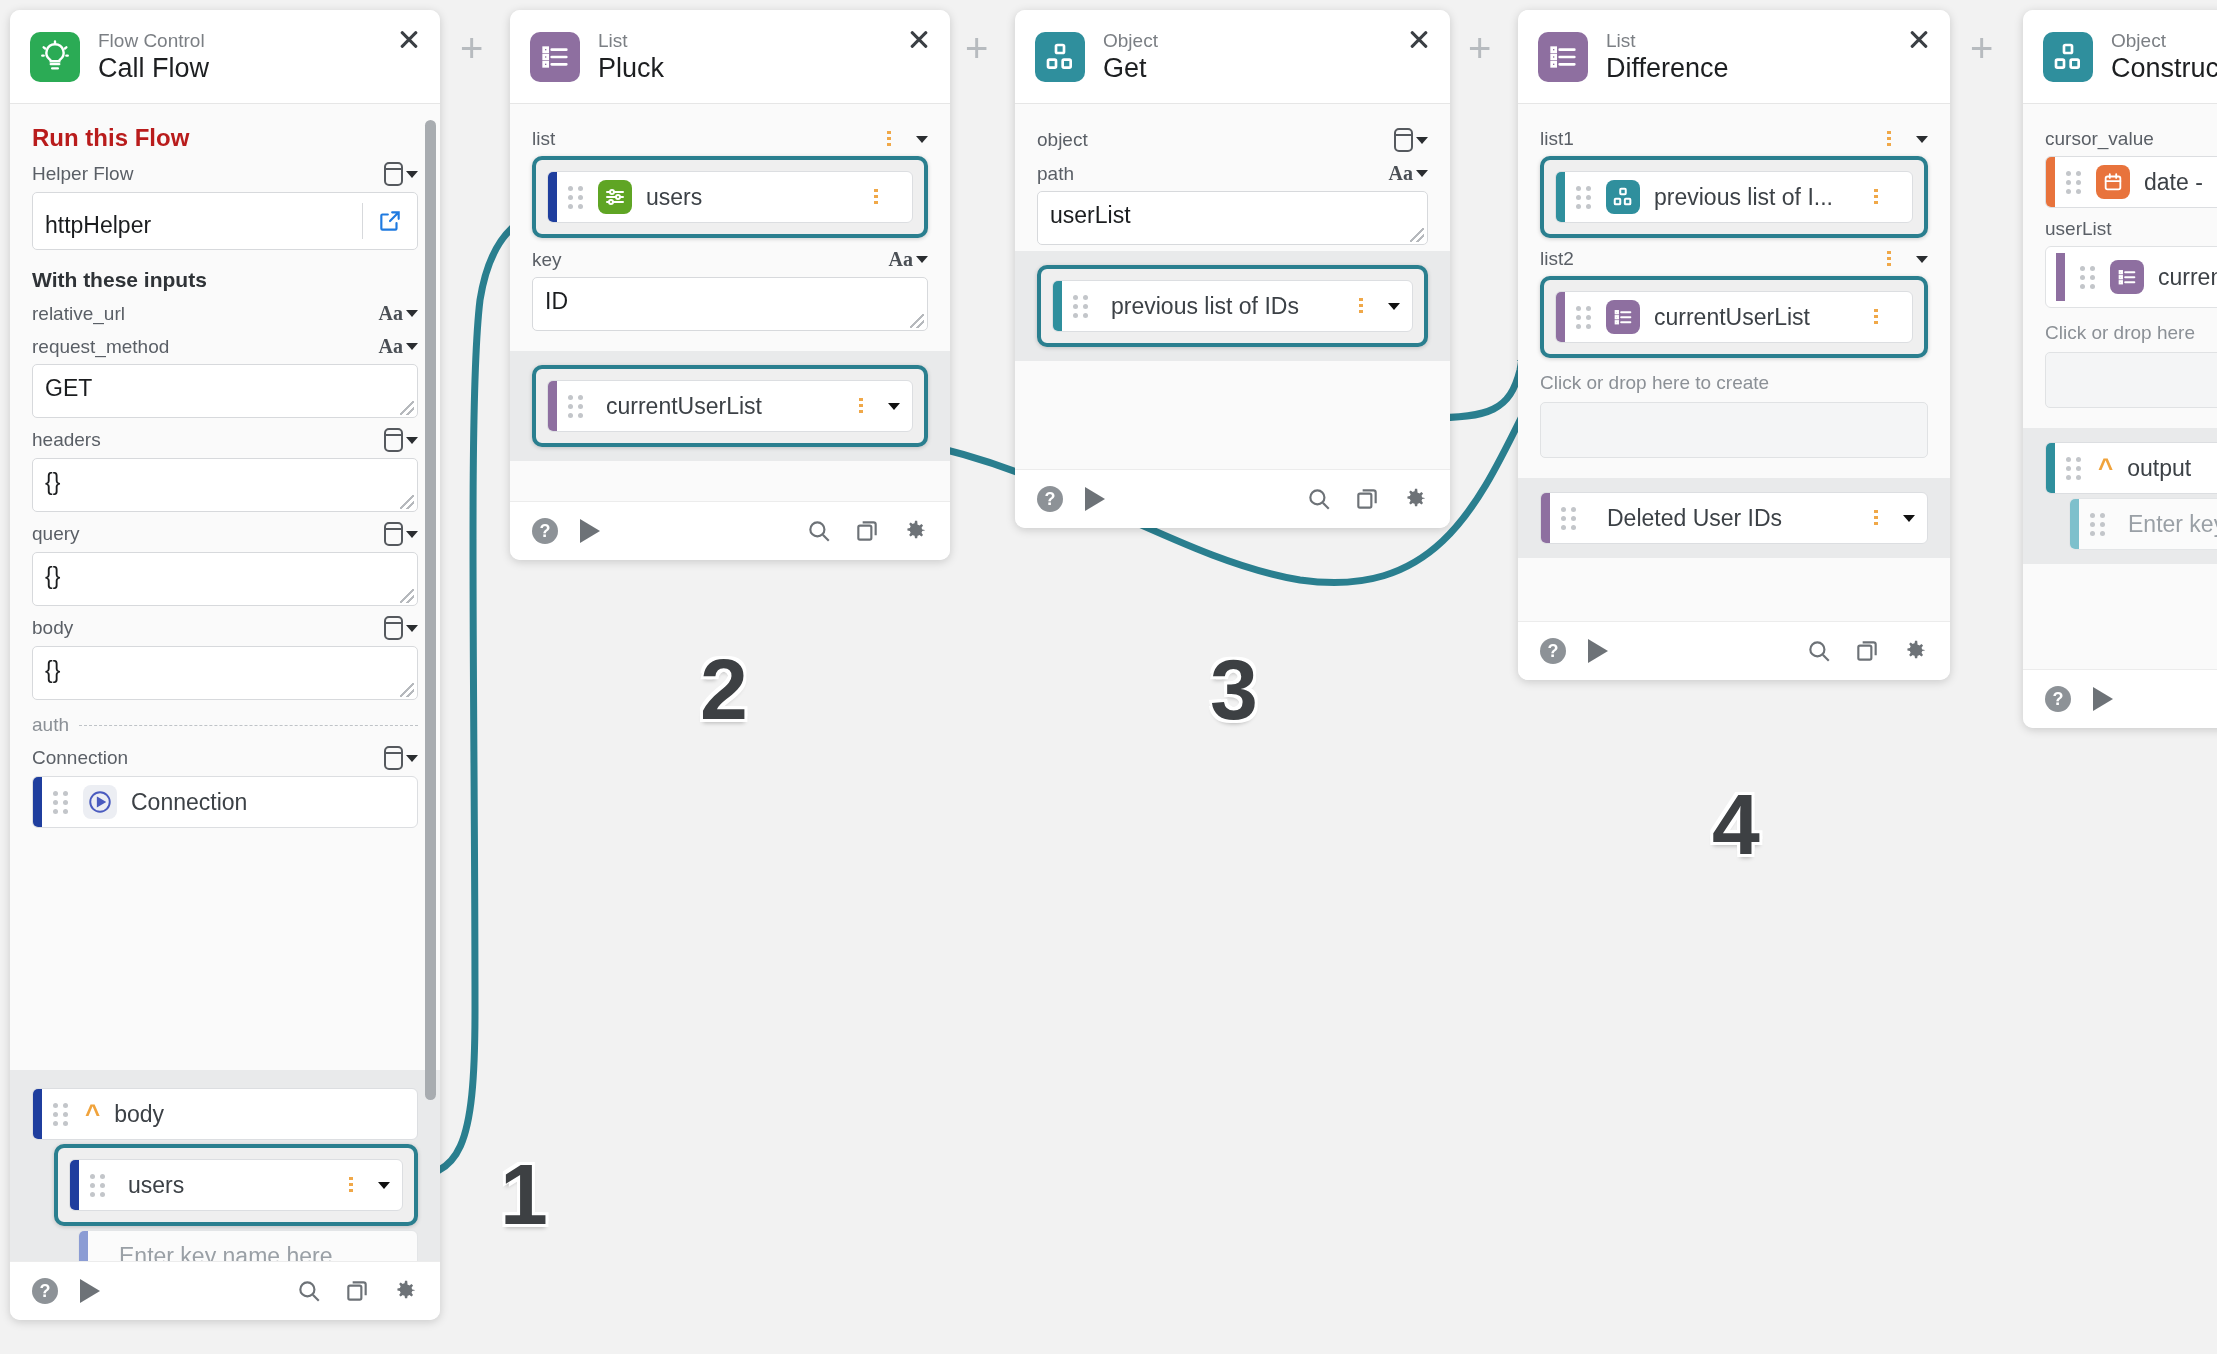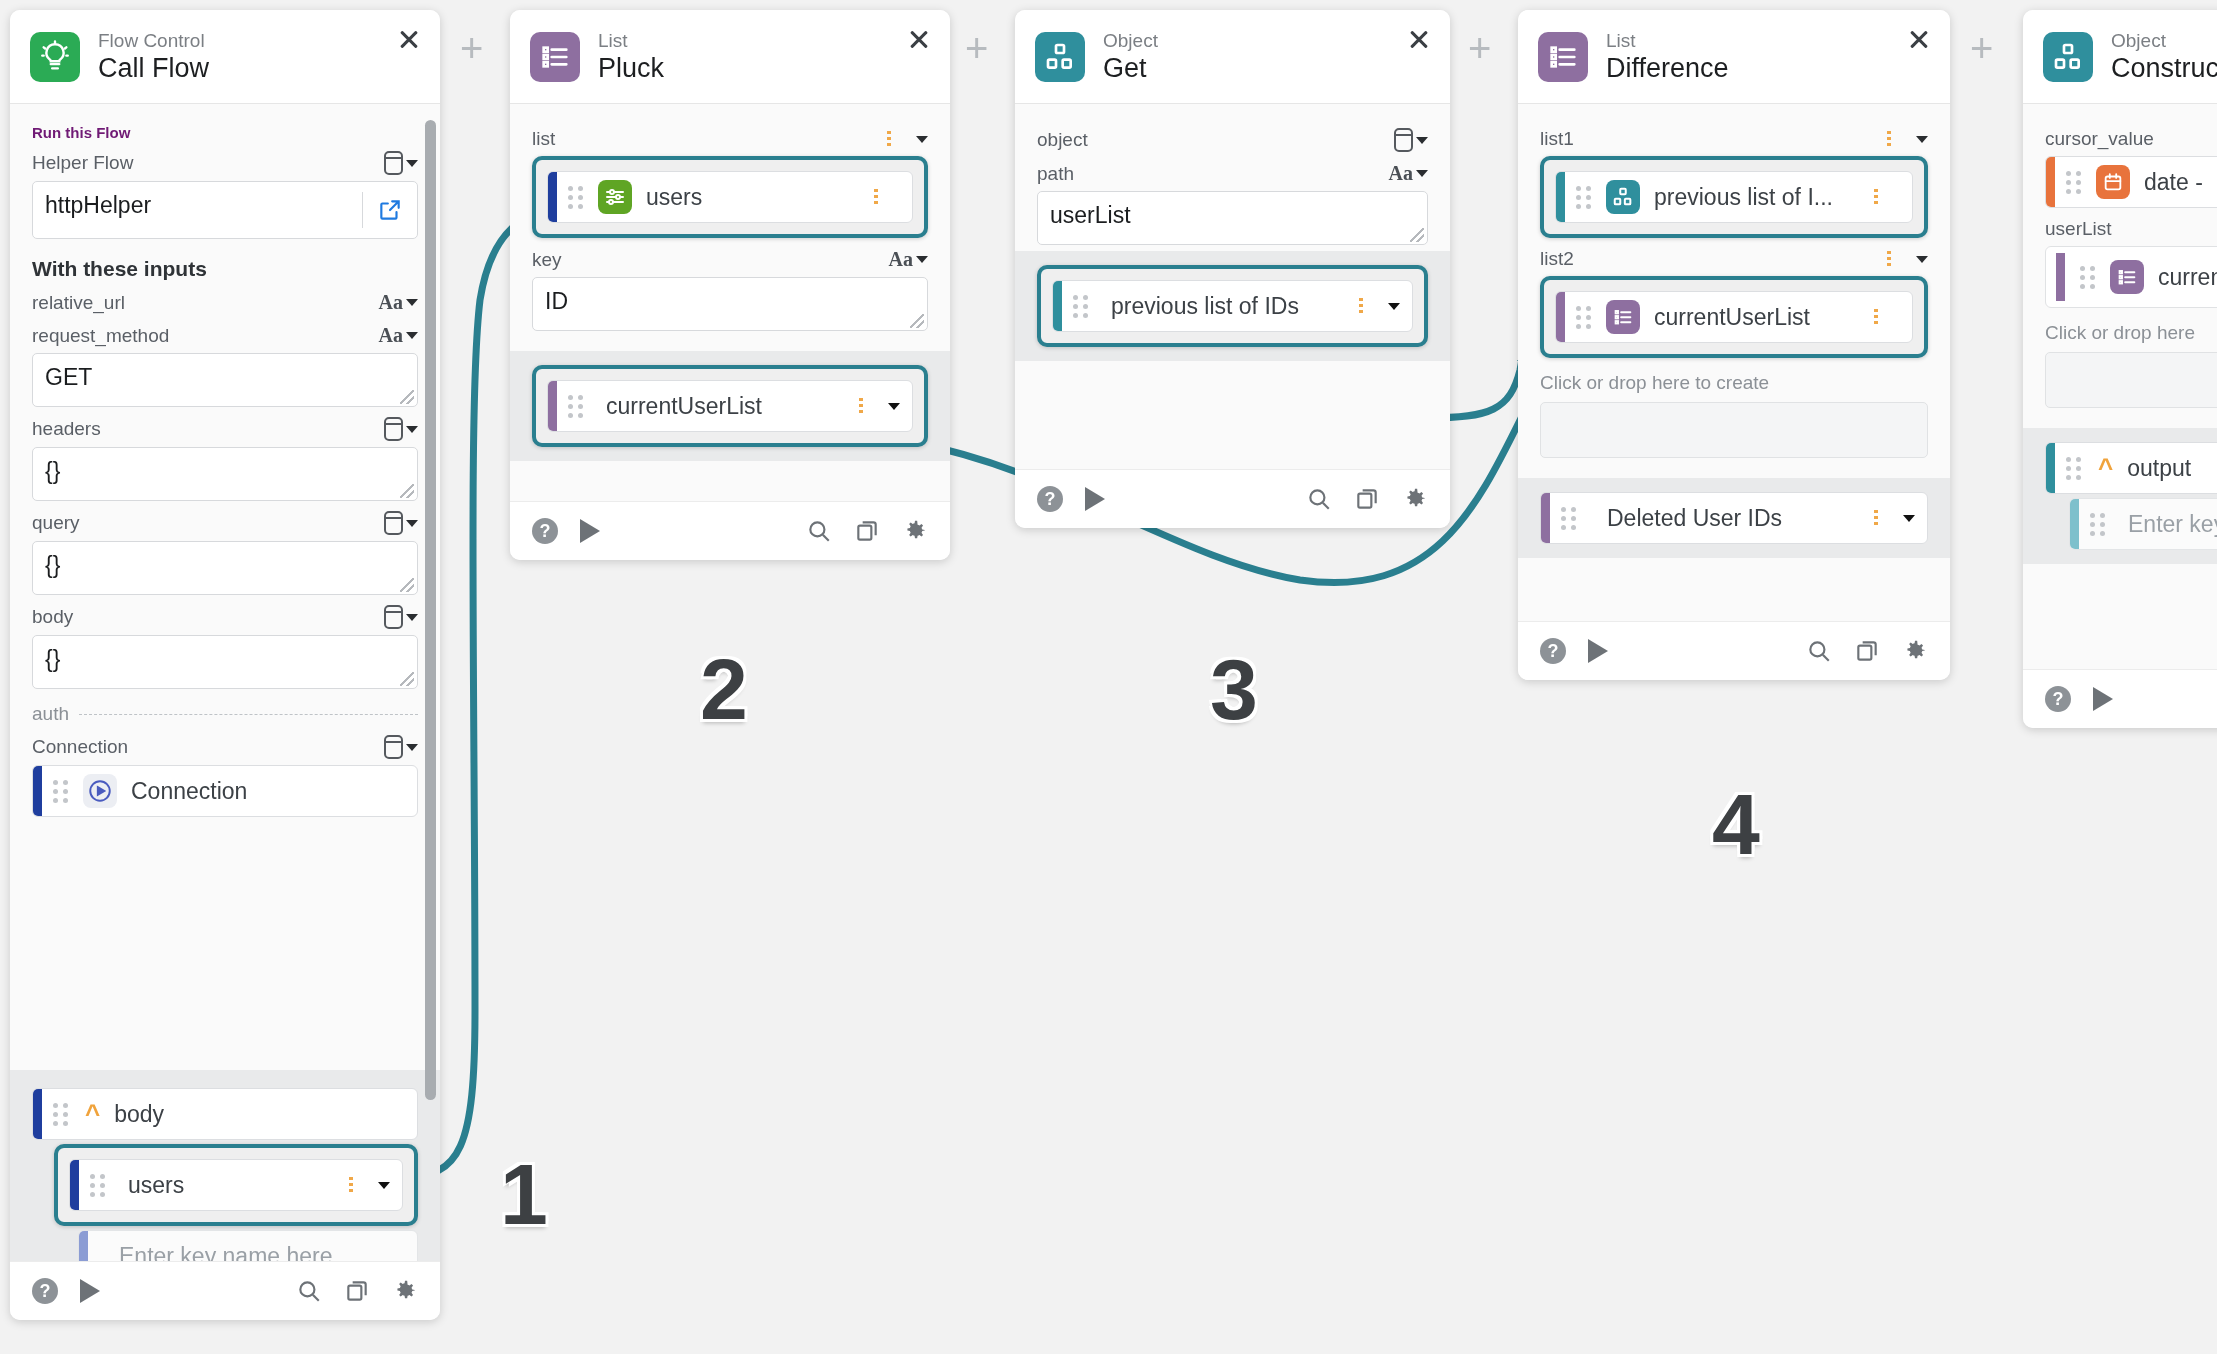--- a/index.html
+++ b/index.html
@@ -175,30 +175,30 @@
       </svg>
     </div>
     <div class="head-text">
       <div class="head-kind">Flow Control</div>
       <div class="head-title">Call Flow</div>
     </div>
     <div class="close-x"></div>
   </div>
 
   <div class="card-body" style="height:1010px;overflow:hidden;">
-    <div style="font-size:15px;font-weight:bold;color:#701a75;margin:6px 0 6px 0;">Run this Flow</div>
+    <div style="font-size:24px;font-weight:bold;color:#b91c1c;margin:6px 0 6px 0;">Run this Flow</div>
 
     <div class="field-label-row">
       <span class="field-label">Helper Flow</span>
       <span class="type-pill">
         <span class="db-ico"></span>
         <span class="caret"></span>
       </span>
     </div>
-    <div class="textarea" style="display:flex;align-items:flex-start;min-height:56px;padding-right:0;">
+    <div class="textarea" style="display:flex;align-items:flex-end;min-height:56px;padding-right:0;">
       <span>httpHelper</span>
       <span style="margin-left:auto;display:flex;align-items:center;height:36px;border-left:1px solid #d7d9dc;padding:0 14px;">
         <svg width="26" height="26" viewBox="0 0 24 24" fill="none" stroke="#1f7ae0" stroke-width="2" stroke-linecap="round">
           <path d="M14 4h6v6M20 4l-8 8"></path>
           <path d="M18 14v5a1 1 0 0 1-1 1H5a1 1 0 0 1-1-1V7a1 1 0 0 1 1-1h5"></path>
         </svg>
       </span>
     </div>
 
     <div style="font-size:21px;font-weight:bold;color:#2f3337;margin:18px 0 0 0;">With these inputs</div>

